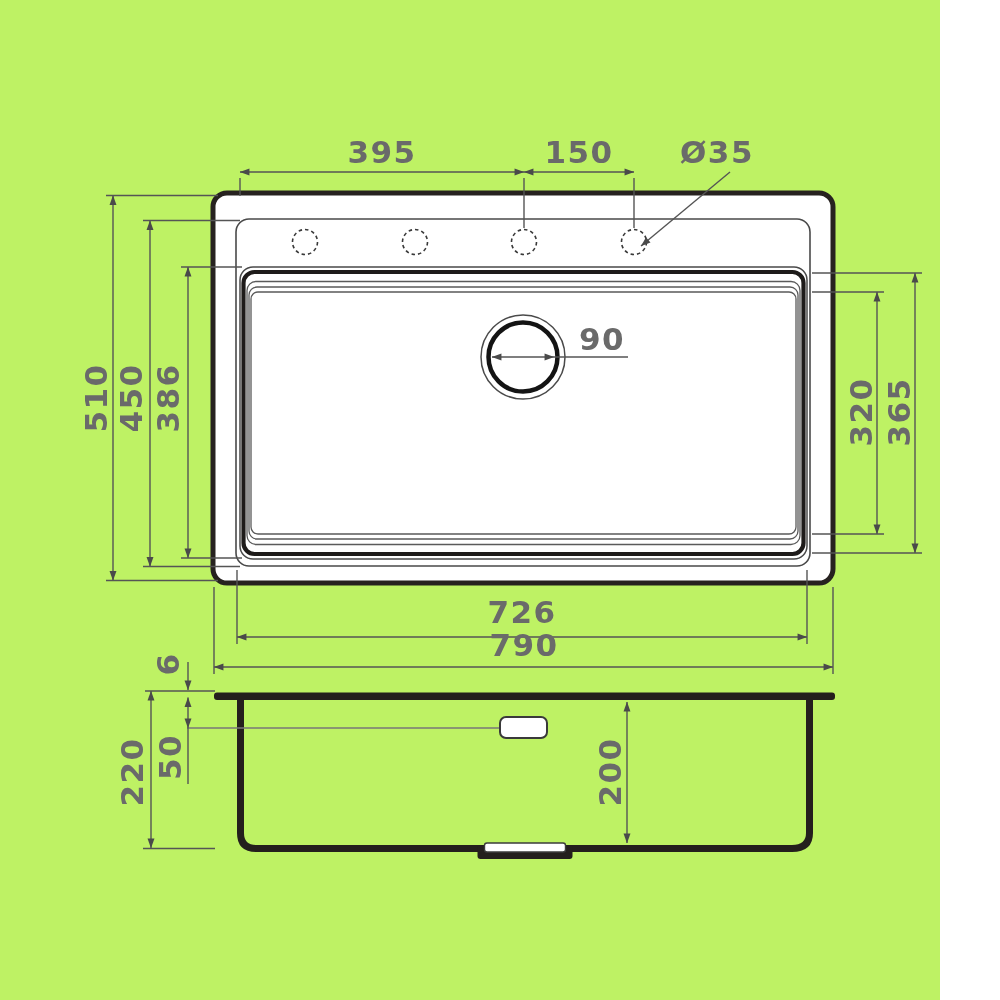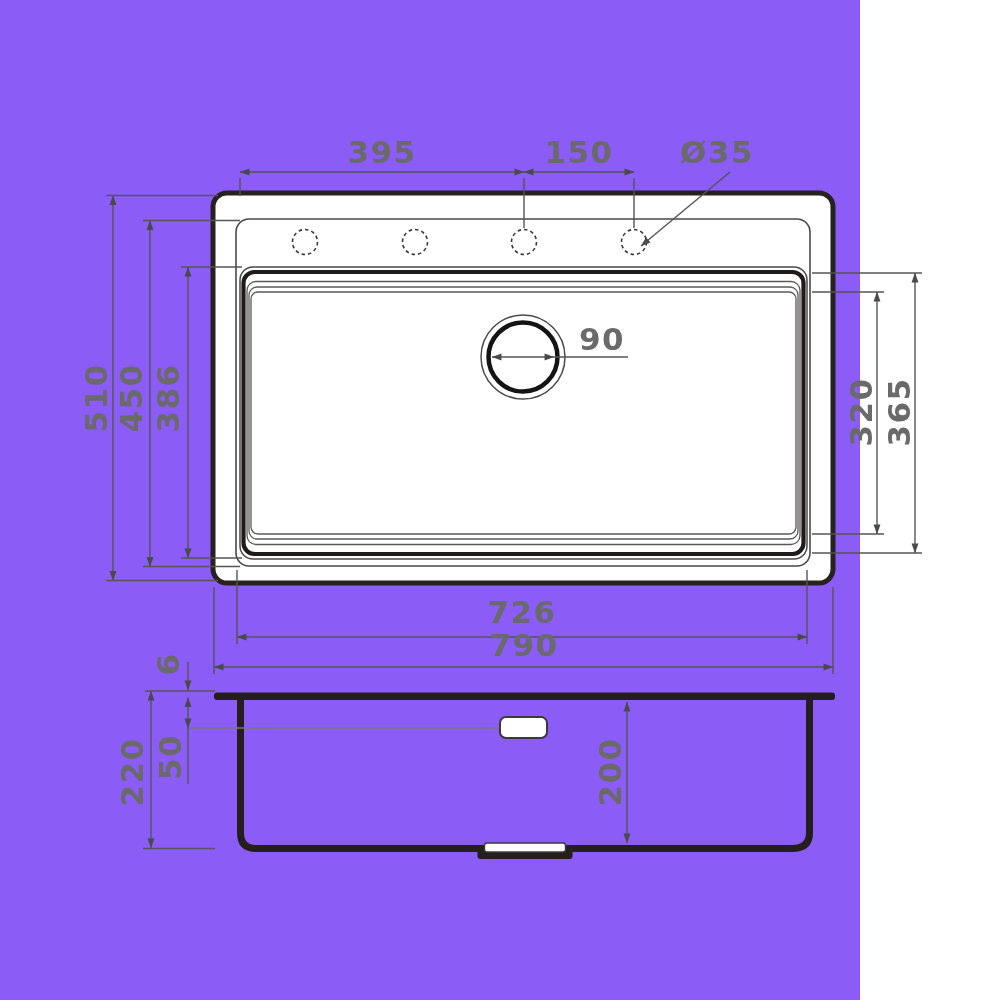--- a/index.html
+++ b/index.html
@@ -1,16 +1,16 @@
 <!DOCTYPE html>
 <html><head>
 <meta charset="utf-8">
 <style>
   html,body{margin:0;padding:0;background:#ffffff;width:1000px;height:1000px;}
-  .canvas{position:relative;width:860px;height:1000px;background:#8b5cf6;}
+  .canvas{position:relative;width:940px;height:1000px;background:#bef264;}
   svg{display:block;}
   .dimtext{
     font-family:"DejaVu Sans","Liberation Sans",sans-serif;
     font-weight:bold;
     font-size:31px;
     letter-spacing:1.5px;
     fill:#6a6a6a;
   }
 </style>
 </head>

